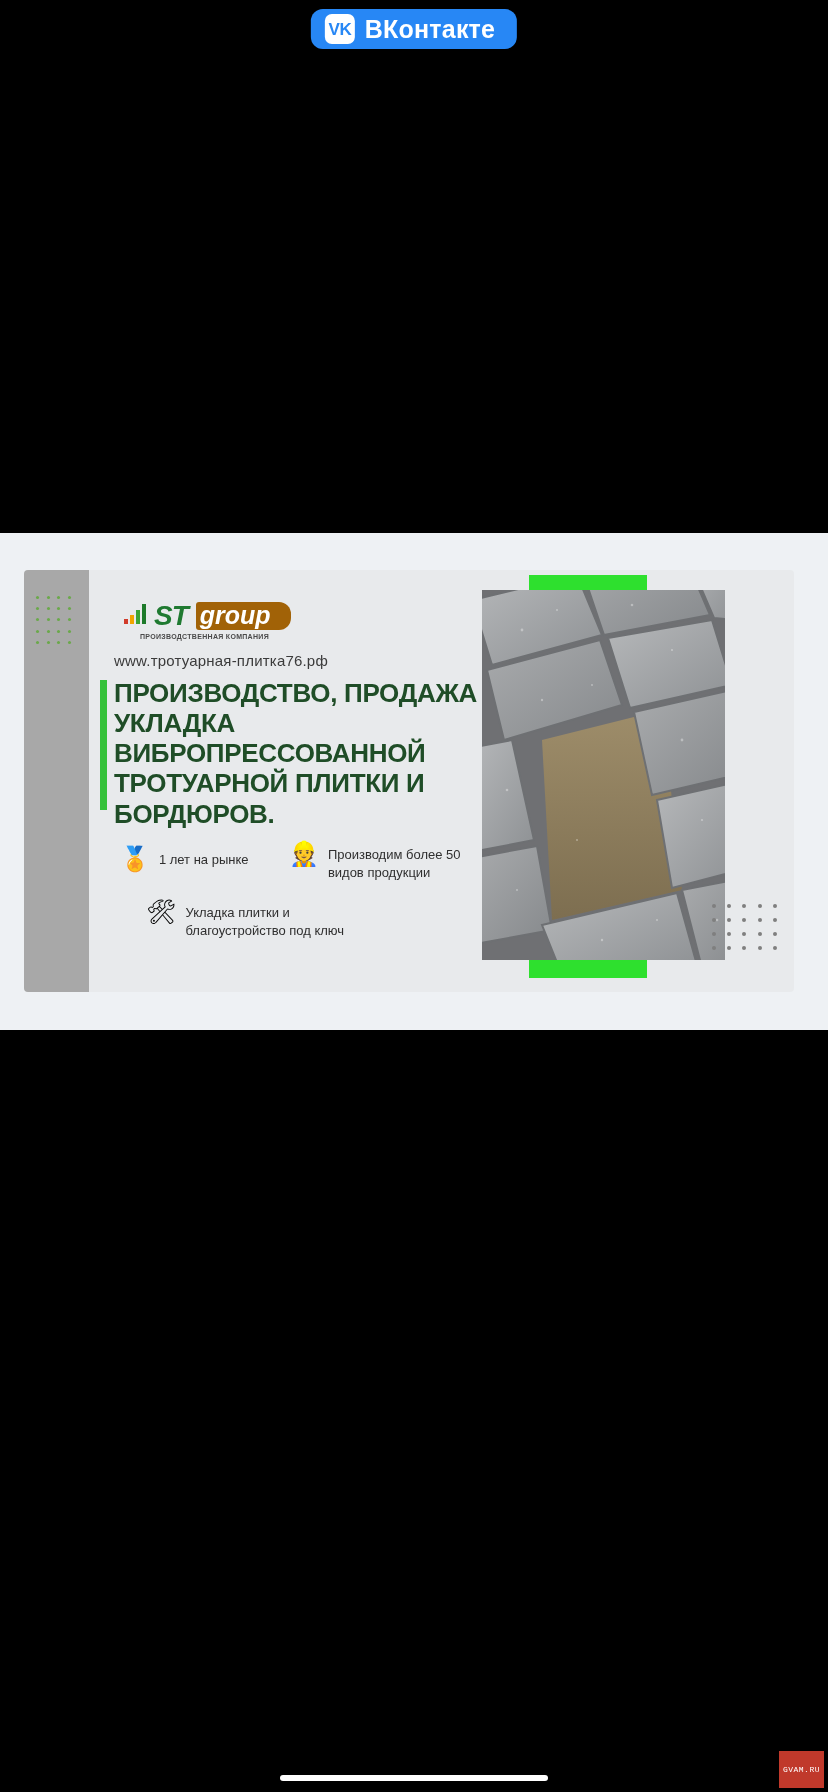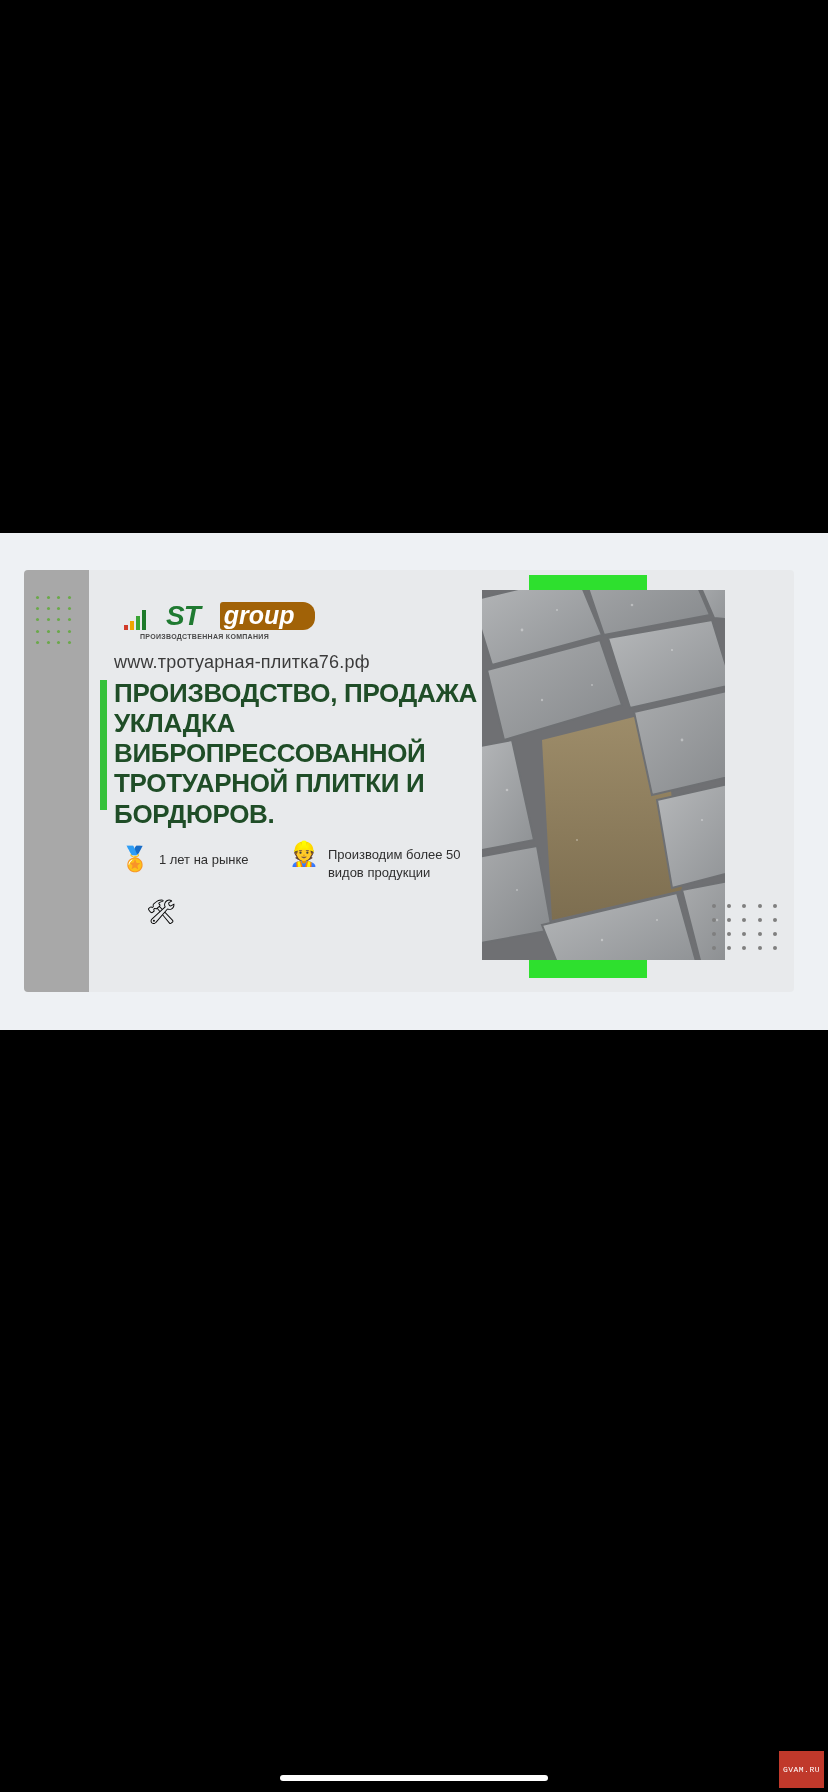--- a/index.html
+++ b/index.html
@@ -104,22 +104,22 @@
 
   .logo-wrap {
     position: absolute;
     left: 100px;
     top: 32px;
     display: flex;
     flex-direction: column;
   }
   .logo-row {
     display: flex;
-    align-items: flex-end;
-    gap: 20px;
+    align-items: flex-start;
+    gap: 8px;
     position: relative;
   }
   .logo-bars {
     display: flex;
     align-items: flex-end;
     gap: 2px;
     height: 22px;
   }
   .logo-bars i { width: 4px; display: block; }
   .logo-bars i:nth-child(1) { height: 5px;  background: #d13b2a; }
@@ -149,21 +149,21 @@
     color: #4a4a4a;
     letter-spacing: 0.3px;
     margin-top: 3px;
     margin-left: 16px;
     font-weight: bold;
   }
   .site-url {
     position: absolute;
     left: 90px;
     top: 82px;
-    font-size: 18px;
+    font-size: 15px;
     color: #3b3b3b;
     letter-spacing: 0.2px;
   }
 
   .green-bar {
     position: absolute;
     left: 76px;
     top: 110px;
     width: 7px;
     height: 130px;
@@ -271,20 +271,26 @@
     padding: 14px 4px;
     letter-spacing: 0.5px;
     font-family: "Liberation Mono", monospace;
   }
 </style>
 </head>
 <body>
 
 <div class="screen">
 
+  <div class="vk-badge">
+    <span class="vk-logo-box">
+      <span>VK</span>
+    </span>
+    <span class="vk-title">ВКонтакте</span>
+  </div>
 
   <div class="band">
 
     <div class="banner">
 
       <div class="left-gray-strip"></div>
       <div class="dot-grid-left">
         <i></i>
           <i></i>
           <i></i>
@@ -329,20 +335,21 @@
       <div class="feature feat-1">
         <span class="ficon">🏅</span>
         <span class="ftext">1 лет на рынке</span>
       </div>
       <div class="feature feat-2">
         <span class="ficon">👷</span>
         <span class="ftext">Производим более 50 видов продукции</span>
       </div>
       <div class="feature feat-3">
         <span class="ficon">🛠</span>
+        <span class="ftext">Укладка плитки и благоустройство под ключ</span>
       </div>
 
       <div class="photo-top-accent"></div>
       <div class="photo-bottom-accent"></div>
       <div class="photo">
         <svg viewBox="0 0 243 370" preserveAspectRatio="none" aria-hidden="true">
           <defs>
             <linearGradient id="g1" x1="0" y1="0" x2="1" y2="1">
               <stop offset="0%" stop-color="#b6b8ba"></stop>
               <stop offset="100%" stop-color="#8e9194"></stop>

